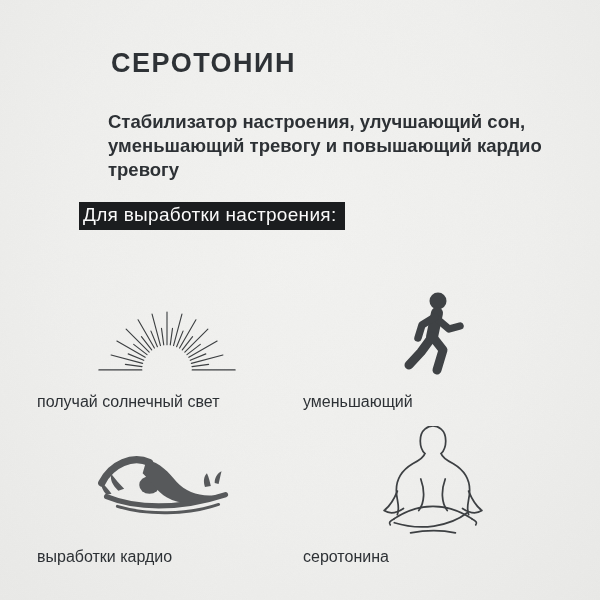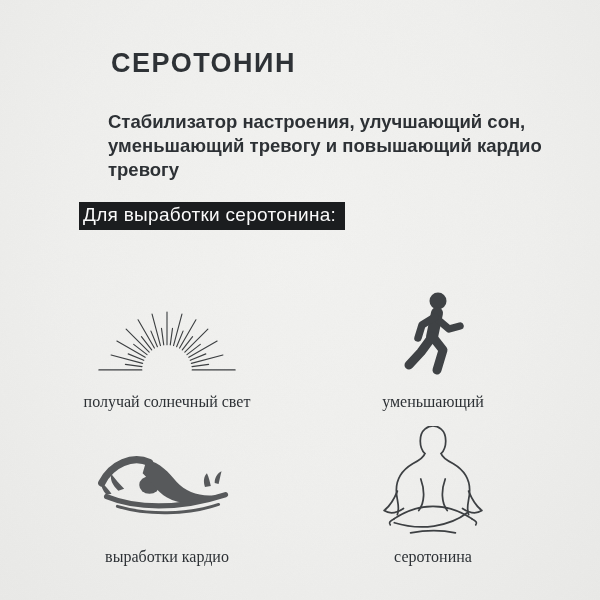--- a/index.html
+++ b/index.html
@@ -21,21 +21,21 @@
   }
   .desc{position:absolute;left:83px;top:110px;font-size:18.5px;line-height:24px;font-weight:700;color:#2d3135;margin-left:25px;}
   .desc div{white-space:nowrap;}
   .highlight{
     position:absolute;left:79px;top:202px;
     display:inline-block;
     background:#1b1d1f;color:#fafafa;
     font-size:19px;font-weight:500;letter-spacing:.3px;
     padding:2px 9px 4px 4px;
   }
-  .cell{position:absolute;width:260px;text-align:center;font-family:Liberation Serif, serif;}
+  .cell{position:absolute;width:260px;text-align:left;}
   .cell .icon-wrap{display:flex;justify-content:center;align-items:flex-end;}
   .c1r1{left:37px;top:296px;}
   .c2r1{left:303px;top:292px;}
   .c1r2{left:37px;top:446px;}
   .c2r2{left:303px;top:426px;}
   .cap-r1{position:absolute;top:393px;}
   .cap-r2{position:absolute;top:548px;}
   .cap-c1{left:37px;width:260px;}
   .cap-c2{left:303px;width:260px;}
 </style>
@@ -53,21 +53,21 @@
   </svg>
 
   <div class="title">СЕРОТОНИН</div>
 
   <div class="desc">
     <div>Стабилизатор настроения, улучшающий сон,</div>
     <div>уменьшающий тревогу и повышающий кардио</div>
     <div>тревогу</div>
   </div>
 
-  <div class="highlight">Для выработки серотонина:</div>
+  <div class="highlight">Для выработки настроения:</div>
 
   <div class="cell c1r1">
     <div class="icon-wrap">
       <svg width="140" height="76" viewBox="0 0 150 81" xmlns="http://www.w3.org/2000/svg">
           <line x1="102.0" y1="79.0" x2="148.0" y2="79.0" stroke="#3c3f41" stroke-width="1.2" stroke-linecap="round"></line>
           <line x1="101.8" y1="75.5" x2="119.6" y2="73.1" stroke="#3c3f41" stroke-width="1.2" stroke-linecap="round"></line>
           <line x1="101.1" y1="72.0" x2="134.9" y2="63.0" stroke="#3c3f41" stroke-width="1.2" stroke-linecap="round"></line>
           <line x1="99.9" y1="68.7" x2="116.6" y2="61.8" stroke="#3c3f41" stroke-width="1.2" stroke-linecap="round"></line>
           <line x1="98.4" y1="65.5" x2="128.7" y2="48.0" stroke="#3c3f41" stroke-width="1.2" stroke-linecap="round"></line>
           <line x1="96.4" y1="62.6" x2="110.7" y2="51.6" stroke="#3c3f41" stroke-width="1.2" stroke-linecap="round"></line>

